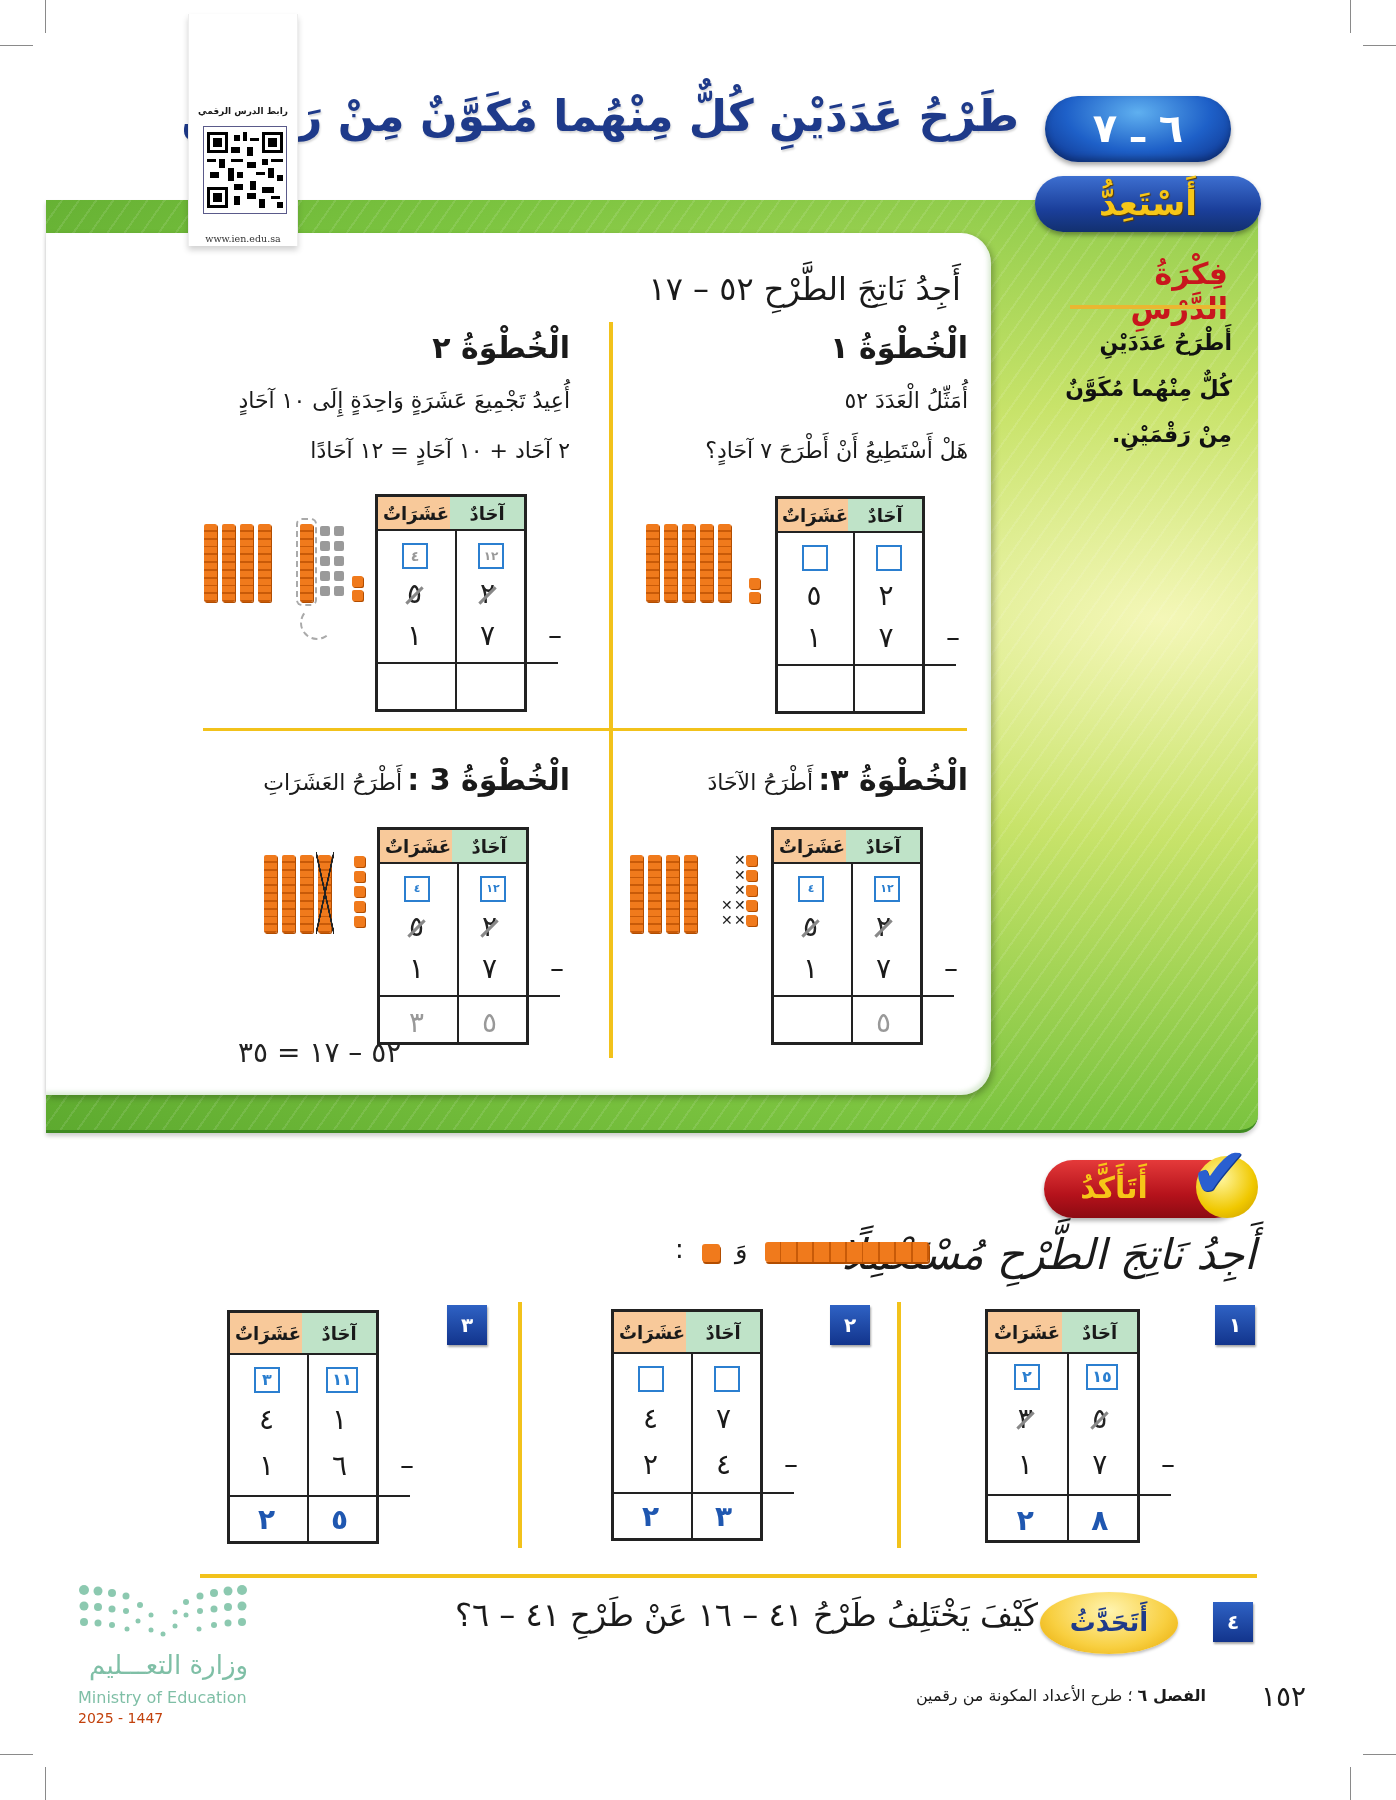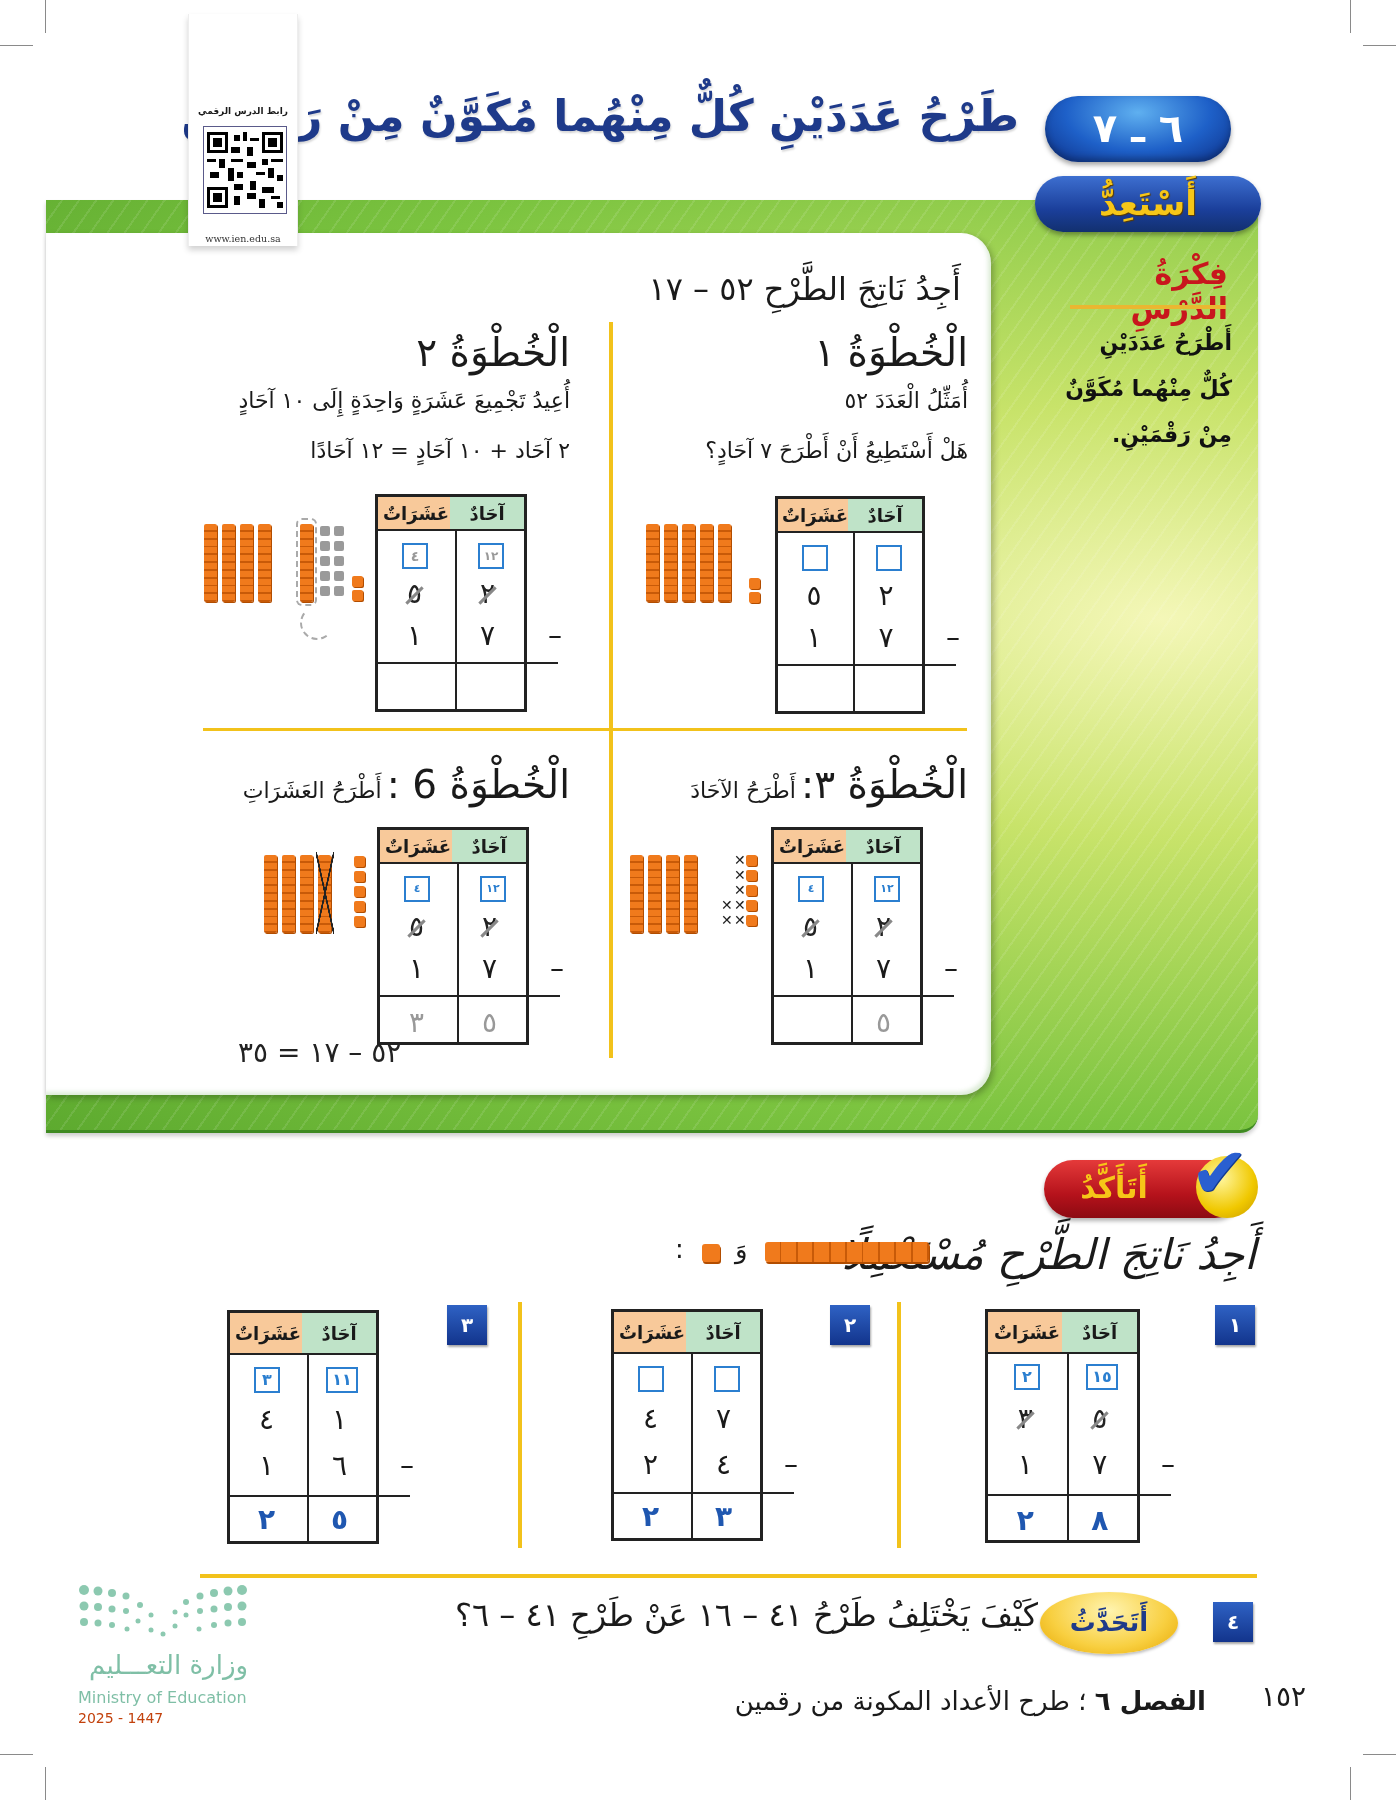--- a/index.html
+++ b/index.html
@@ -37,21 +37,21 @@
                    radial-gradient(ellipse at 92% 45%, #f4f7b8 0%, #c8e36a 30%, #7cc440 70%, #5daa2f 100%);
                  box-shadow: 0 3px 4px rgba(0,0,0,.2); border-bottom: 3px solid #3f8a22; }
   .white-card { left: 46px; top: 233px; width: 945px; height: 862px; background: #fff;
                 border-radius: 0 30px 30px 0; box-shadow: 3px 3px 6px rgba(0,0,0,.25), inset -3px -3px 4px rgba(120,180,100,.25); }
 
   .idea-title { left: 1068px; top: 256px; width: 160px; text-align: right; font-size: 30px; font-weight: bold; color: #c8161d; }
   .idea-rule { left: 1070px; top: 305px; width: 156px; height: 4px; background: #eab731; }
   .idea-text { left: 1060px; top: 320px; width: 172px; text-align: right; font-size: 22px; font-weight: bold; line-height: 46px; color: #111; }
 
   .main-q { right: 435px; top: 270px; font-size: 32px; white-space: nowrap; }
-  .step-h { font-size: 39px; font-weight: normal; white-space: nowrap; }
+  .step-h { font-size: 30px; font-weight: bold; white-space: nowrap; }
   .step-t { font-size: 22px; white-space: nowrap; }
 
   .vline { position: absolute; background: #f2c21b; }
 
   
   .pv { position: absolute; border: 3px solid #222; background: #fff; }
   .pv .hdr { position: absolute; top: 0; height: 34px; font-size: 18px; font-weight: bold; text-align: center; line-height: 34px; border-bottom: 2px solid #222; }
   .pv .h-ones { background: #bfe3c8; right: 0; }
   .pv .h-tens { background: #f8c99a; left: 0; border-right: 2px solid #222; }
   .pv .colsep { position: absolute; top: 34px; bottom: 0; width: 2px; background: #222; }
@@ -87,21 +87,21 @@
 
   .qnum { position: absolute; width: 40px; height: 40px; background: linear-gradient(#2f62c4, #12348c); color: #fff;
           font-size: 20px; font-weight: bold; text-align: center; line-height: 40px; box-shadow: 1px 2px 2px rgba(0,0,0,.35); }
 
   .talk-bubble { left: 1040px; top: 1592px; width: 138px; height: 62px; border-radius: 50%;
                  background: radial-gradient(ellipse at 50% 30%, #fff4b0, #f8cf40 60%, #e6a600);
                  color: #1e3a8a; font-size: 26px; font-weight: bold; text-align: center; line-height: 60px; box-shadow: 0 2px 3px rgba(0,0,0,.25); }
   .talk-q { right: 358px; top: 1596px; font-size: 32px; white-space: nowrap; }
   .answer-note { right: 560px; top: 1660px; font-size: 24px; font-weight: bold; color: #1f57b0; line-height: 40px; text-align: right; white-space: nowrap; }
 
-  .footer-chapter { right: 190px; top: 1686px; font-size: 26px; white-space: nowrap; }
+  .footer-chapter { right: 190px; top: 1686px; font-size: 16px; white-space: nowrap; }
   .footer-chapter b { font-weight: bold; }
   .page-num { right: 90px; top: 1680px; font-size: 28px; }
 
   .moe-dots { left: 78px; top: 1582px; width: 170px; height: 60px; }
   .moe-ar { left: 78px; top: 1650px; width: 170px; text-align: right; font-size: 26px; color: #7fbfa6; }
   .moe-en { left: 78px; top: 1688px; font-size: 16px; color: #7fbfa6; white-space: nowrap; }
   .moe-year { left: 78px; top: 1710px; font-size: 14px; color: #c2410c; white-space: nowrap; }
 </style>
 </head>
 <body>
@@ -276,21 +276,21 @@
   <div class="xmark" style="left:734px;top:855px;">✕</div>
   <div class="xmark" style="left:734px;top:870px;">✕</div>
   <div class="xmark" style="left:734px;top:885px;">✕</div>
   <div class="xmark" style="left:734px;top:900px;">✕</div>
   <div class="xmark" style="left:734px;top:915px;">✕</div>
   <div class="xmark" style="left:721px;top:900px;">✕</div>
   <div class="xmark" style="left:721px;top:915px;">✕</div>
 </div>
 
 <div class="abs rtl" style="right:826px;top:762px;white-space:nowrap;">
-  <span class="step-h">الْخُطْوَةُ 6 :</span>
+  <span class="step-h">الْخُطْوَةُ 3 :</span>
   <span class="step-t">أَطْرَحُ العَشَرَاتِ</span>
 </div>
 <div class="pv" style="left:377px;top:827px;width:152px;height:218px;">
   <div class="hdr h-tens" style="width:78px;">عَشَرَاتٌ</div>
   <div class="hdr h-ones" style="width:74px;">آحَادٌ</div>
   <div class="colsep" style="left:77px;"></div>
   <div class="box" style="left:24px;top:46px;font-size:11px;">٤</div>
   <div class="box" style="left:100px;top:46px;font-size:11px;">١٢</div>
   <div class="cell" style="left:0;top:80px;"><span class="strike">٥</span></div>
   <div class="cell" style="right:0;top:80px;"><span class="strike">٢</span></div>

